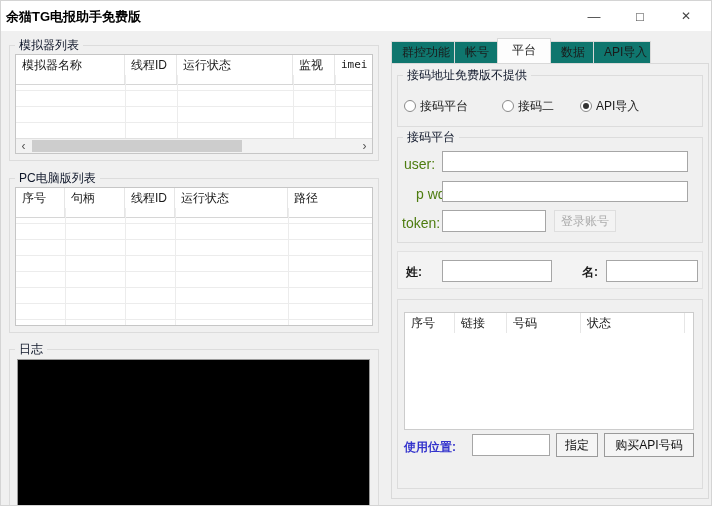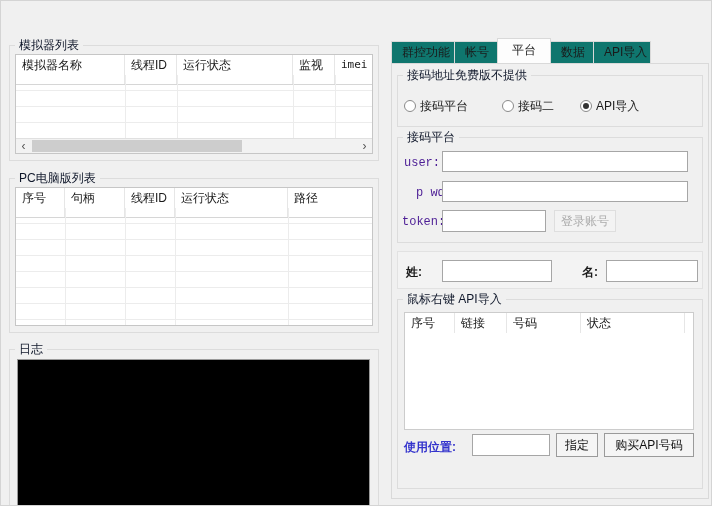--- a/index.html
+++ b/index.html
@@ -60,31 +60,39 @@
   .tab { height:22px; line-height:21px; padding:0 10px; border:1px solid #d9d9d9; border-bottom:none; background:#0f766e; margin-right:-1px; text-align:center; white-space:nowrap; }
   .tab.active { height:25px; line-height:23px; background:#fdfdfd; position:relative; z-index:4; padding:0 13px; margin-top:-3px; }
   .tabpanel { position:absolute; left:390px; top:62px; width:318px; height:436px; border:1px solid #d9d9d9; background:#f0f0f0; }
 
   
   .radio-item { position:absolute; display:flex; align-items:center; height:16px; cursor:default; }
   .radio-circle { width:12px; height:12px; border:1px solid #8a8a8a; border-radius:50%; background:#fff; margin-right:4px; position:relative; flex:none; }
   .radio-item.selected .radio-circle::after { content:""; position:absolute; left:2px; top:2px; width:6px; height:6px; border-radius:50%; background:#333; }
   .txt-input { position:absolute; background:#fff; border:1px solid #a6a6a6; font-family:"Liberation Sans",sans-serif; font-size:12px; padding:0 3px; }
   .field-label { position:absolute; white-space:nowrap; }
-  .mono-label { font-family:Liberation Mono, monospace; font-size:12px; color:#4c1d95; }
+  .mono-label { font-family:Liberation Sans, sans-serif; font-size:14px; color:#4d7c0f; }
   .btn { position:absolute; background:#f5f5f5; border:1px solid #9a9a9a; text-align:center; font-size:12px; color:#111; display:flex; align-items:center; justify-content:center; cursor:default; }
   .btn.disabled { background:#f3f3f3; border-color:#dedede; color:#ababab; }
   .name-box { position:absolute; border:1px solid #e2e2e2; background:#f3f3f3; }
   .bold { font-weight:bold; }
 </style>
 </head>
 <body>
 
 <div class="window">
 
+  <div class="titlebar">
+    <span class="title">余猫TG电报助手免费版</span>
+    <div class="win-controls">
+      <div class="win-btn">—</div>
+      <div class="win-btn">□</div>
+      <div class="win-btn close">✕</div>
+    </div>
+  </div>
 
   <div class="groupbox" style="left:8px; top:44px; width:370px; height:116px;">
     <span class="caption">模拟器列表</span>
     <div class="tbl" style="left:5px; top:8px; width:358px; height:100px;">
       <div class="tbl-header">
         <div class="cell" style="width:109px;">模拟器名称</div>
         <div class="cell" style="width:52px;">线程ID</div>
         <div class="cell" style="width:116px;">运行状态</div>
         <div class="cell" style="width:42px;">监视</div>
         <div class="cell mono">imei</div>
@@ -154,21 +162,20 @@
   </div>
 
   <div class="name-box" style="left:396px; top:250px; width:306px; height:38px;">
     <span class="field-label bold" style="left:8px; top:12px;">姓:</span>
     <input class="txt-input" style="left: 44px; top: 8px; width: 110px; height: 22px;" value="">
     <span class="field-label bold" style="left:184px; top:12px;">名:</span>
     <input class="txt-input" style="left: 208px; top: 8px; width: 92px; height: 22px;" value="">
   </div>
 
   <div class="groupbox" style="left:396px; top:298px; width:306px; height:190px;">
-    <span class="caption">鼠标右键 API导入</span>
     <div class="tbl" style="left:6px; top:12px; width:290px; height:118px; border-color:#cccccc;">
       <div class="tbl-header">
         <div class="cell" style="width:50px;">序号</div>
         <div class="cell" style="width:52px;">链接</div>
         <div class="cell" style="width:74px;">号码</div>
         <div class="cell" style="width:104px;">状态</div>
         <div class="cell"></div>
       </div>
       <div class="rows plain" style="top:20px; height:96px;"></div>
     </div>

